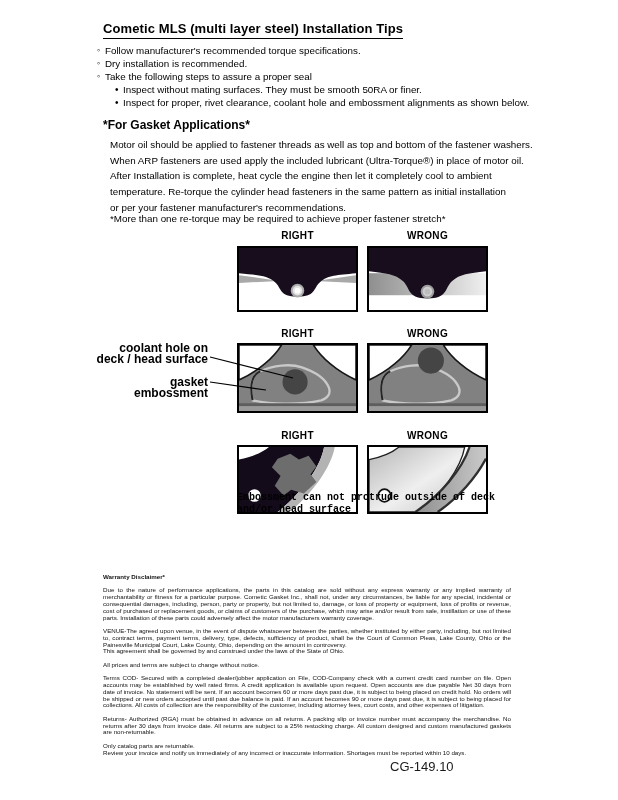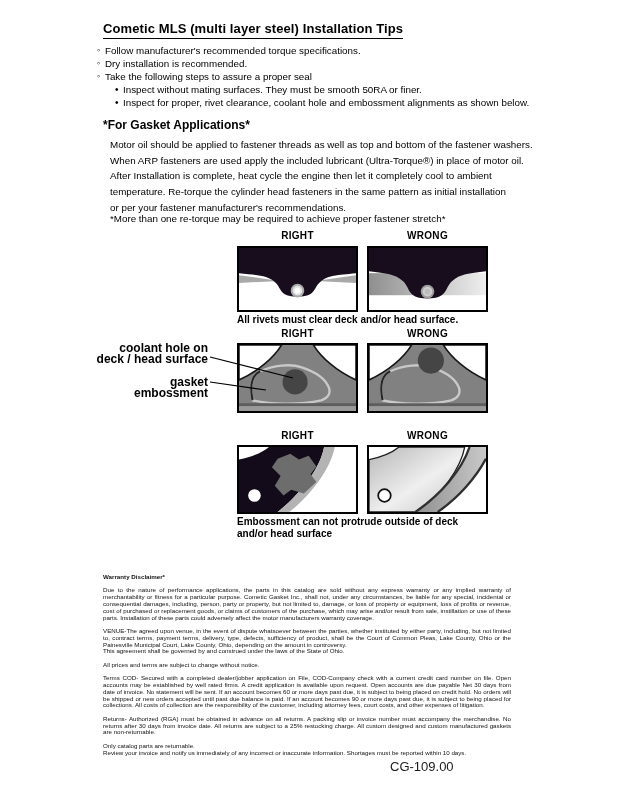--- a/index.html
+++ b/index.html
@@ -91,21 +91,20 @@
       </defs>
       <rect width="121" height="64" fill="#ffffff"></rect>
       <rect x="0" y="26" width="121" height="23" fill="url(#gdeck)"></rect>
       <rect x="0" y="49" width="121" height="15" fill="#ffffff"></rect>
       <path d="M0,0 H121 V24 C103,26 94,27 86,34 C78,41 82,52 60.5,52 C39,52 43,41 35,34 C27,27 18,26 0,24 Z" fill="#170d1d"></path>
       <circle cx="60.5" cy="45" r="7" fill="#9e9e9e"></circle>
       <circle cx="60.5" cy="45" r="5" fill="#cfcfcf"></circle>
       <circle cx="60.5" cy="45" r="3" fill="#bdbdbd"></circle>
     </svg>
   </div>
-  <div class="dcaption" style="left:237px;top:314px;">All rivets must clear deck and/or head surface.</div>
 
   <div class="dlabel" style="left:237px;top:328px;">RIGHT</div>
   <div class="dlabel" style="left:367px;top:328px;">WRONG</div>
 
   <div class="annot" style="top:343px;">coolant hole on
 deck / head surface</div>
   <div class="annot" style="top:377px;">gasket embossment</div>
 
   <div class="dbox" style="left:237px;top:343px;height:70px;">
     <svg width="117" height="66" viewBox="0 0 121 68" preserveAspectRatio="none">
@@ -162,30 +161,30 @@
         </linearGradient>
       </defs>
       <rect width="121" height="67" fill="#ffffff"></rect>
       <path d="M0,13 C15,10 25,5 31,0 L99,0 C95,22 75,49 52,67 L0,67 Z" fill="url(#gband)" stroke="#1d1d1d" stroke-width="1.4"></path>
       <path d="M104,0 L121,0 L121,12 C111,31 93,52 71,67 L48,67 C74,49 96,24 104,0 Z" fill="url(#gdiag)"></path>
       <path d="M104,0 C96,24 74,49 48,67" fill="none" stroke="#2f2f2f" stroke-width="2.4"></path>
       <path d="M121,12 C111,31 93,52 71,67" fill="none" stroke="#2f2f2f" stroke-width="2.4"></path>
       <circle cx="16" cy="50" r="6.5" fill="#ffffff" stroke="#111111" stroke-width="1.8"></circle>
     </svg>
   </div>
-  <div class="dcaption" style="left:237px;top:516px;">Embossment can not protrude outside of deck
+  <div class="dcaption" style="left:237px;top:492px;font-family:Liberation Mono, monospace;">Embossment can not protrude outside of deck
 and/or head surface</div>
 
   <div class="warranty">
     <p class="whead">Warranty Disclaimer*</p>
     <p>Due to the nature of performance applications, the parts in this catalog are sold without any express warranty or any implied warranty of merchantability or fitness for a particular purpose. Cometic Gasket Inc., shall not, under any circumstances, be liable for any special, incidental or consequential damages, including, person, party or property, but not limited to, damage, or loss of property or equipment, loss of profits or revenue, cost of purchased or replacement goods, or claims of customers of the purchase, which may arise and/or result from sale, instillation or use of these parts. Installation of these parts could adversely affect the motor manufacturers warranty coverage.</p>
     <p>VENUE-The agreed upon venue, in the event of dispute whatsoever between the parties, whether instituted by either party, including, but not limited to, contract terms, payment terms, delivery, type, defects, sufficiency of product, shall be the Court of Common Pleas, Lake County, Ohio or the Painesville Municipal Court, Lake County, Ohio, depending on the amount in controversy.
 This agreement shall be governed by and construed under the laws of the State of Ohio.</p>
     <p>All prices and terms are subject to change without notice.</p>
     <p>Terms COD- Secured with a completed dealer/jobber application on File, COD-Company check with a current credit card number on file. Open accounts may be established by well rated firms. A credit application is available upon request. Open accounts are due payable Net 30 days from date of invoice. No statement will be sent. If an account becomes 60 or more days past due, it is subject to being placed on credit hold. No orders will be shipped or new orders accepted until past due balance is paid. If an account becomes 90 or more days past due, it is subject to being placed for collections. All costs of collection are the responsibility of the customer, including attorney fees, court costs, and other expenses of litigation.</p>
     <p>Returns- Authorized (RGA) must be obtained in advance on all returns. A packing slip or invoice number must accompany the merchandise. No returns after 30 days from invoice date. All returns are subject to a 25% restocking charge. All custom designed and custom manufactured gaskets are non-returnable.</p>
     <p>Only catalog parts are returnable.
 Review your invoice and notify us immediately of any incorrect or inaccurate information. Shortages must be reported within 10 days.</p>
   </div>
 
-  <div class="footer-code">CG-109.00</div>
+  <div class="footer-code">CG-149.10</div>
 
 </div>
 
 </body></html>

